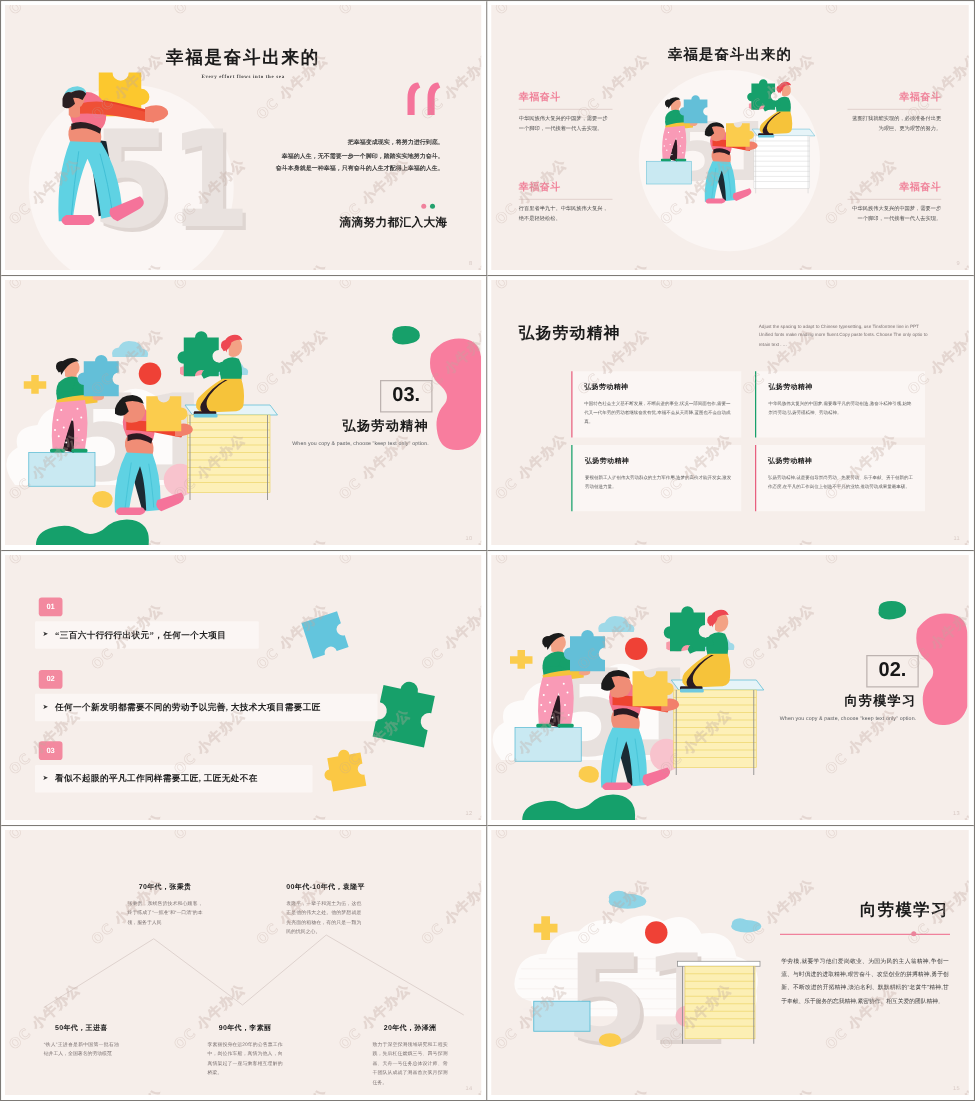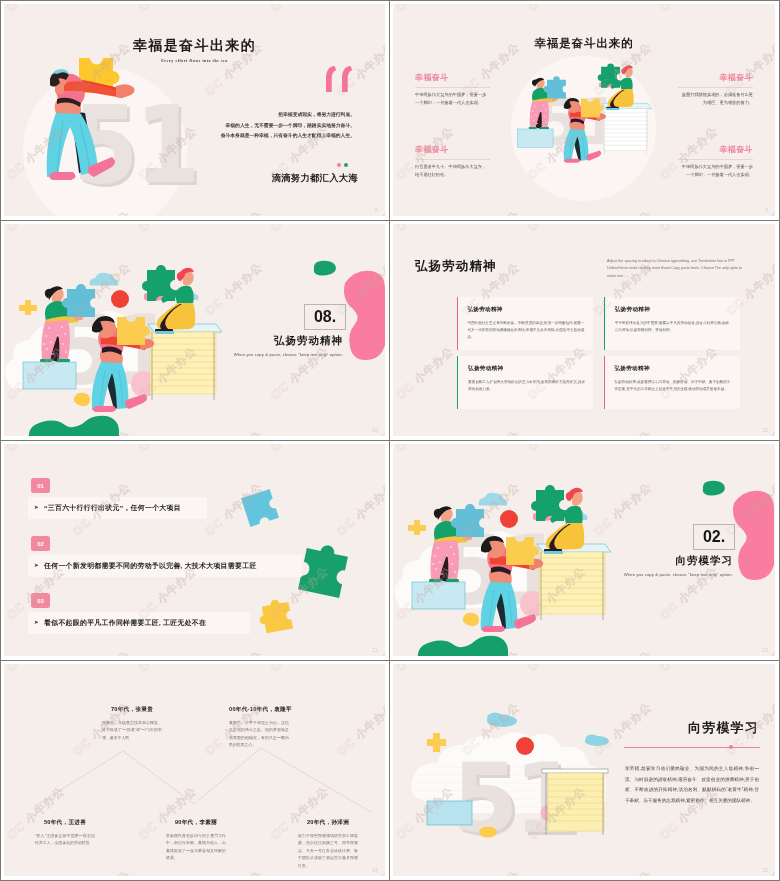--- a/index.html
+++ b/index.html
@@ -491,21 +491,21 @@
     <path d="M145 16 h9 a5 5 0 0 1 10 0 h9 v10 a5 5 0 0 0 0 10 v11 h-9 a5 5 0 0 0 -10 0 h-9 v-10 a5 5 0 0 1 0 -10 z" fill="#16a06b"></path>
   </g>
 </svg>
           </div>
       <svg class="blob-pink" data-name="pink-blob" width="52" height="96" viewBox="0 0 52 96" style="left:329px;top:43px;">
         <path d="M12 16 Q22 2 38 4 Q52 6 52 22 L52 78 Q48 92 34 93 Q20 94 17 80 Q14 66 22 57 Q28 50 20 42 Q8 32 12 16 Z" fill="#f87d9e"></path>
       </svg>
       <svg class="blob-green" data-name="green-blob" width="26" height="16" viewBox="0 0 26 16" style="left:307px;top:36px;">
         <path d="M3 9 Q2 2 10 1 Q20 0 24 5 Q27 11 20 14 Q10 17 5 14 Q2 12 3 9 Z" fill="#17a06a"></path>
       </svg>
-      <div class="sec-num" style="left:300px;top:80px;width:40px;height:24px;font-size:16px;color:#171717;letter-spacing:0px" data-name="section-number">08.</div>
+      <div class="sec-num" style="left:300px;top:80px;width:40px;height:24px;font-size:16px;color:#171717;letter-spacing:0px" data-name="section-number">03.</div>
       <div class="sec-title" style="right:42px;top:110px" data-name="section-title">弘扬劳动精神</div>
       <div class="sec-sub" style="right:42px;top:128px" data-name="section-subtitle">When you copy &amp; paste, choose "keep text only" option.</div>
       <div class="pnum" data-name="page-number">10</div>
     <div class="wmk" data-name="watermark-layer">
             <div class="wtxt" data-name="watermark-text" style="left: 0px; top: 0px;">OC 小牛办公</div>
             <div class="wtxt" data-name="watermark-text" style="left: 132px; top: 0px;">OC 小牛办公</div>
             <div class="wtxt" data-name="watermark-text" style="left: 264px; top: 0px;">OC 小牛办公</div>
             <div class="wtxt" data-name="watermark-text" style="left: 66px; top: 84px;">OC 小牛办公</div>
             <div class="wtxt" data-name="watermark-text" style="left: 198px; top: 84px;">OC 小牛办公</div>
             <div class="wtxt" data-name="watermark-text" style="left: 330px; top: 84px;">OC 小牛办公</div>

